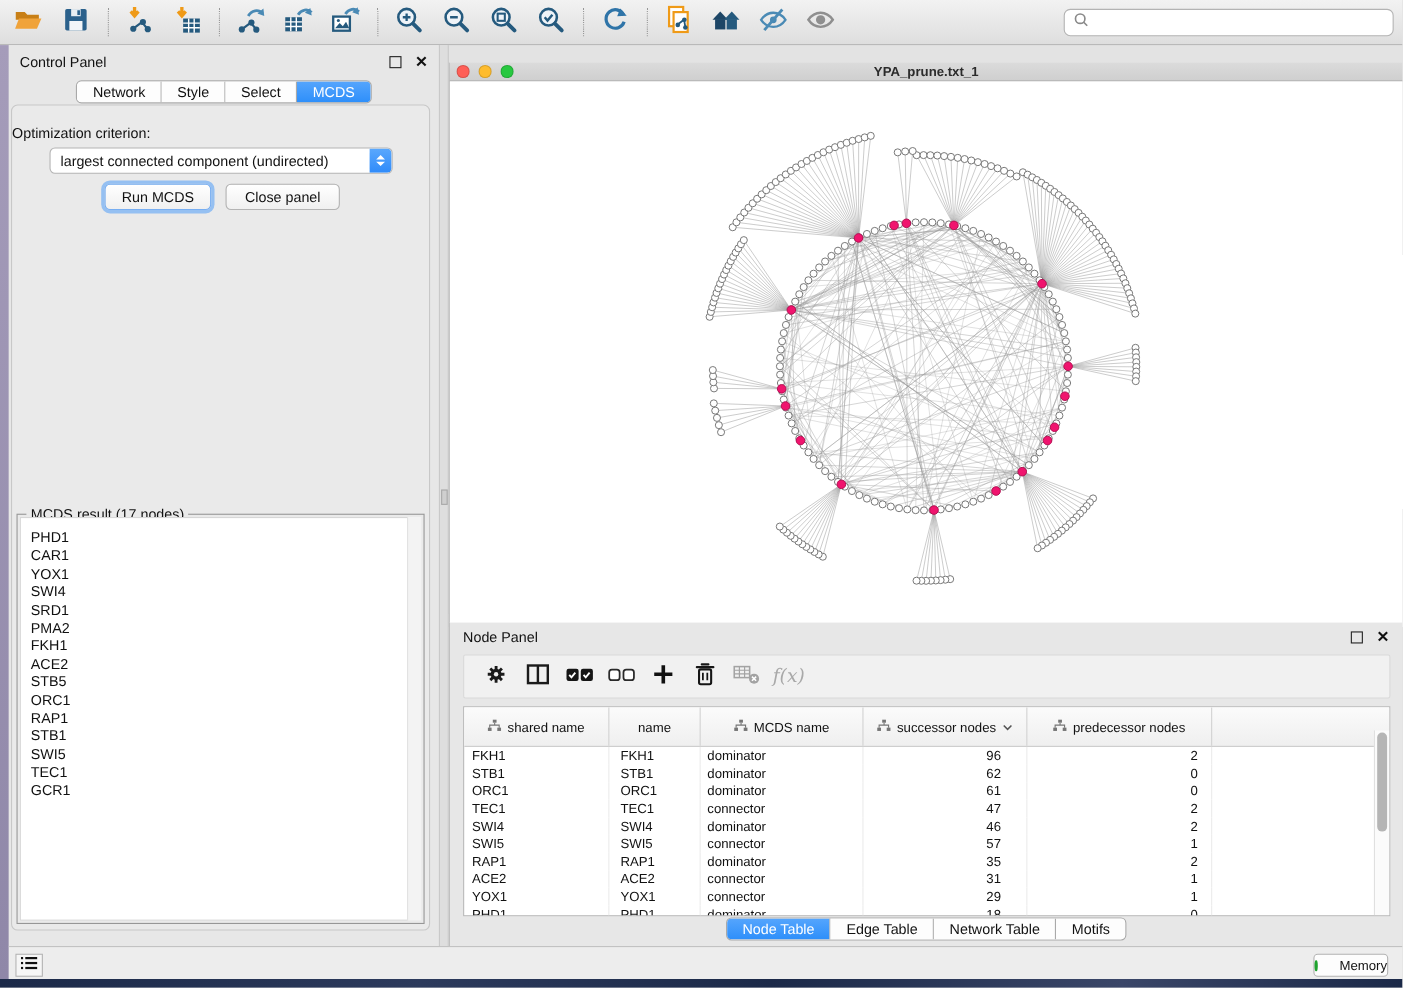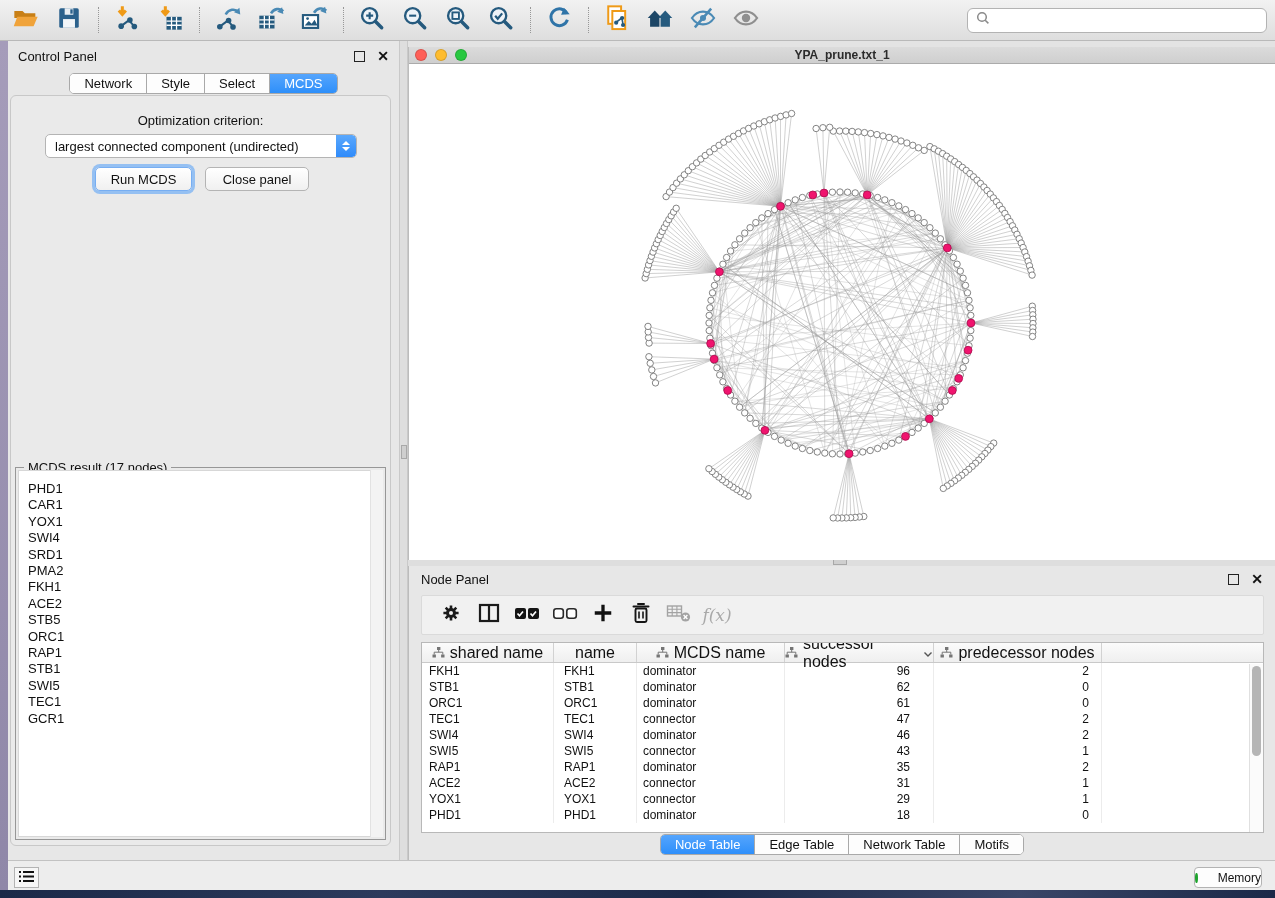--- a/index.html
+++ b/index.html
@@ -26,21 +26,21 @@
   .panel-head .sp{flex:1}
   .float-ico{width:11px;height:11px;border:1.5px solid #222;display:inline-block;margin-right:12px}
   .close-ico{font-size:14px;font-weight:bold;color:#111;line-height:11px}
   .tabs-row{display:flex;justify-content:center;margin-top:2px}
   .seg{display:flex;border:1px solid #a9a9a9;border-radius:5px;overflow:hidden;background:#fdfdfd;height:21px}
   .seg .tab{font-size:13px;padding:2px 14px;border-right:1px solid #a9a9a9;display:flex;align-items:flex-start;color:#111;background:#fdfdfd}
   .seg .tab:last-child{border-right:none}
   .seg .tab.active{background:linear-gradient(#55a5fd,#2e8ffa);color:#fff}
   .cp-content{position:absolute;left:2px;top:54px;width:381px;height:751px;background:#eaeaea;
               border:1px solid #c8c8c8;border-radius:6px}
-  .opt-label{position:absolute;top:17px;left:0;right:0;text-align:center;font-size:13px}
+  .opt-label{position:absolute;top:17px;left:0;right:0;font-size:13px}
   .dropdown{position:absolute;top:38px;left:34px;width:312px;height:24px;background:#fff;border:1px solid #b4b4b4;
             border-radius:5px;display:flex;align-items:center;overflow:hidden}
   .dropdown .dd-text{flex:1;font-size:13px;padding-left:9px;white-space:nowrap}
   .dd-cap{width:20px;height:100%;background:linear-gradient(#5aa8fd,#2f8bfa);display:flex;flex-direction:column;
           align-items:center;justify-content:center;gap:2px;border-radius:0 4px 4px 0}
   .dd-cap .up{width:0;height:0;border-left:4px solid transparent;border-right:4px solid transparent;border-bottom:4px solid #fff}
   .dd-cap .dn{width:0;height:0;border-left:4px solid transparent;border-right:4px solid transparent;border-top:4px solid #fff}
   .push{position:absolute;height:24px;background:linear-gradient(#ffffff,#f0f0f0);border:1px solid #b4b4b4;border-radius:5px;
         font-size:13px;font-family:"Liberation Sans",sans-serif;color:#111}
   .btn-run{top:71px;left:84px;width:97px;box-shadow:0 0 0 3px rgba(64,150,250,.5);border-color:#77aef2}
@@ -51,37 +51,37 @@
                padding:10px 0 0 9px;font-size:13px;line-height:16.4px}
   .result-scroll{position:absolute;top:2px;bottom:2px;right:2px;width:13px;background:#f3f3f3;border-left:1px solid #e2e2e2}
 
   
   .v-split{left:399px;top:41px;width:9px;height:819px;background:#dedede;border-left:1px solid #c9c9c9;border-right:1px solid #c9c9c9}
   .v-split .grip{position:absolute;top:404px;left:1px;width:6px;height:14px;background:#cfcfcf;border:1px solid #a8a8a8}
   .h-split{left:408px;top:558px;width:867px;height:8px;background:#dedede}
   .h-split .grip{position:absolute;left:425px;top:1px;width:14px;height:6px;background:#cfcfcf;border:1px solid #a8a8a8}
 
   
-  .net-window{left:408px;top:47px;width:867px;height:513px;border-left:1px solid #bcbcbc}
+  .net-window{left:408px;top:57px;width:867px;height:513px;border-left:1px solid #bcbcbc}
   .net-title{height:17px;background:linear-gradient(#dbdbdb,#cfcfcf);border-bottom:1px solid #ababab;
              display:flex;align-items:center;padding:0 6px;position:relative}
   .tl{width:12px;height:12px;border-radius:50%;margin-right:8px;border:1px solid rgba(0,0,0,.15)}
   .net-title .title-text{position:absolute;left:0;right:0;text-align:center;font-size:12px;color:#2b2b2b;font-weight:bold}
   .net-canvas{position:relative;width:867px;height:496px;background:#fff}
   .net-canvas svg{position:absolute;inset:0}
 
   
   .table-panel{left:408px;top:566px;width:867px;height:294px;background:#e7e7e7;border-left:1px solid #bcbcbc}
   .tp-head{height:26px;display:flex;align-items:center;padding:0 12px;font-size:13px}
   .tp-head .sp{flex:1}
   .tp-toolbar{position:absolute;left:12px;top:29px;width:843px;height:40px;background:#f1f1f1;border:1px solid #dadada;
               border-radius:2px;display:flex;align-items:center;padding-left:14px}
   .tp-tool{width:30px;height:30px;display:flex;align-items:center;justify-content:center;margin-right:8px}
   .tbl{position:absolute;left:12px;top:76px;width:843px;height:191px;background:#fff;border:1px solid #b8b8b8;overflow:hidden}
-  .thead{display:flex;height:20px;background:linear-gradient(#fbfbfb,#efefef);border-bottom:1px solid #c9c9c9;font-size:16px}
+  .thead{display:flex;height:36px;background:linear-gradient(#fbfbfb,#efefef);border-bottom:1px solid #c9c9c9;font-size:12px}
   .th{display:flex;align-items:center;justify-content:center;gap:5px;border-right:1px solid #d2d2d2;color:#111}
   .trow{display:flex;height:16px;font-size:12px;align-items:center}
   .td{border-right:1px solid #ececec;height:100%;display:flex;align-items:center}
   .c0{width:132px}.c1{width:83px}.c2{width:148px}.c3{width:149px}.c4{width:168px}.cf{flex:1;border-right:none}
   .td.c0{padding-left:7px}.td.c1{padding-left:10px}.td.c2{padding-left:6px}
   .td.c3{justify-content:flex-end;padding-right:23px}.td.c4{justify-content:flex-end;padding-right:12px}
   .tbl-scroll{position:absolute;top:21px;right:0;bottom:0;width:14px;background:#fbfbfb;border-left:1px solid #e0e0e0}
   .tbl-thumb{position:absolute;left:2px;top:2px;width:9px;height:90px;background:#b5b5b5;border-radius:5px}
   .tp-tabs{position:absolute;left:0;right:0;top:268px;display:flex;justify-content:center}
 
@@ -1145,21 +1145,21 @@
           <div class="td c2">dominator</div>
           <div class="td c3">46</div>
           <div class="td c4">2</div>
           <div class="td cf"></div>
         </div>
 
         <div class="trow">
           <div class="td c0">SWI5</div>
           <div class="td c1">SWI5</div>
           <div class="td c2">connector</div>
-          <div class="td c3">43</div>
+          <div class="td c3">57</div>
           <div class="td c4">1</div>
           <div class="td cf"></div>
         </div>
 
         <div class="trow">
           <div class="td c0">RAP1</div>
           <div class="td c1">RAP1</div>
           <div class="td c2">dominator</div>
           <div class="td c3">35</div>
           <div class="td c4">2</div>

